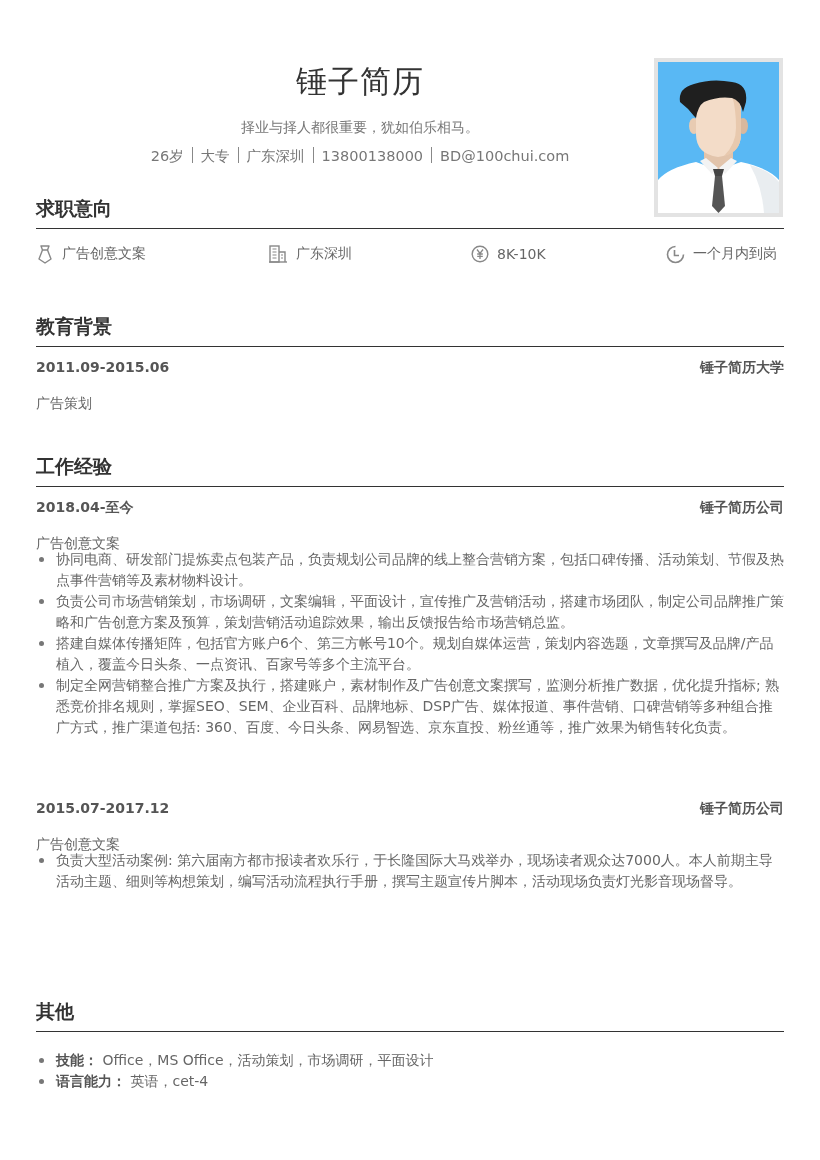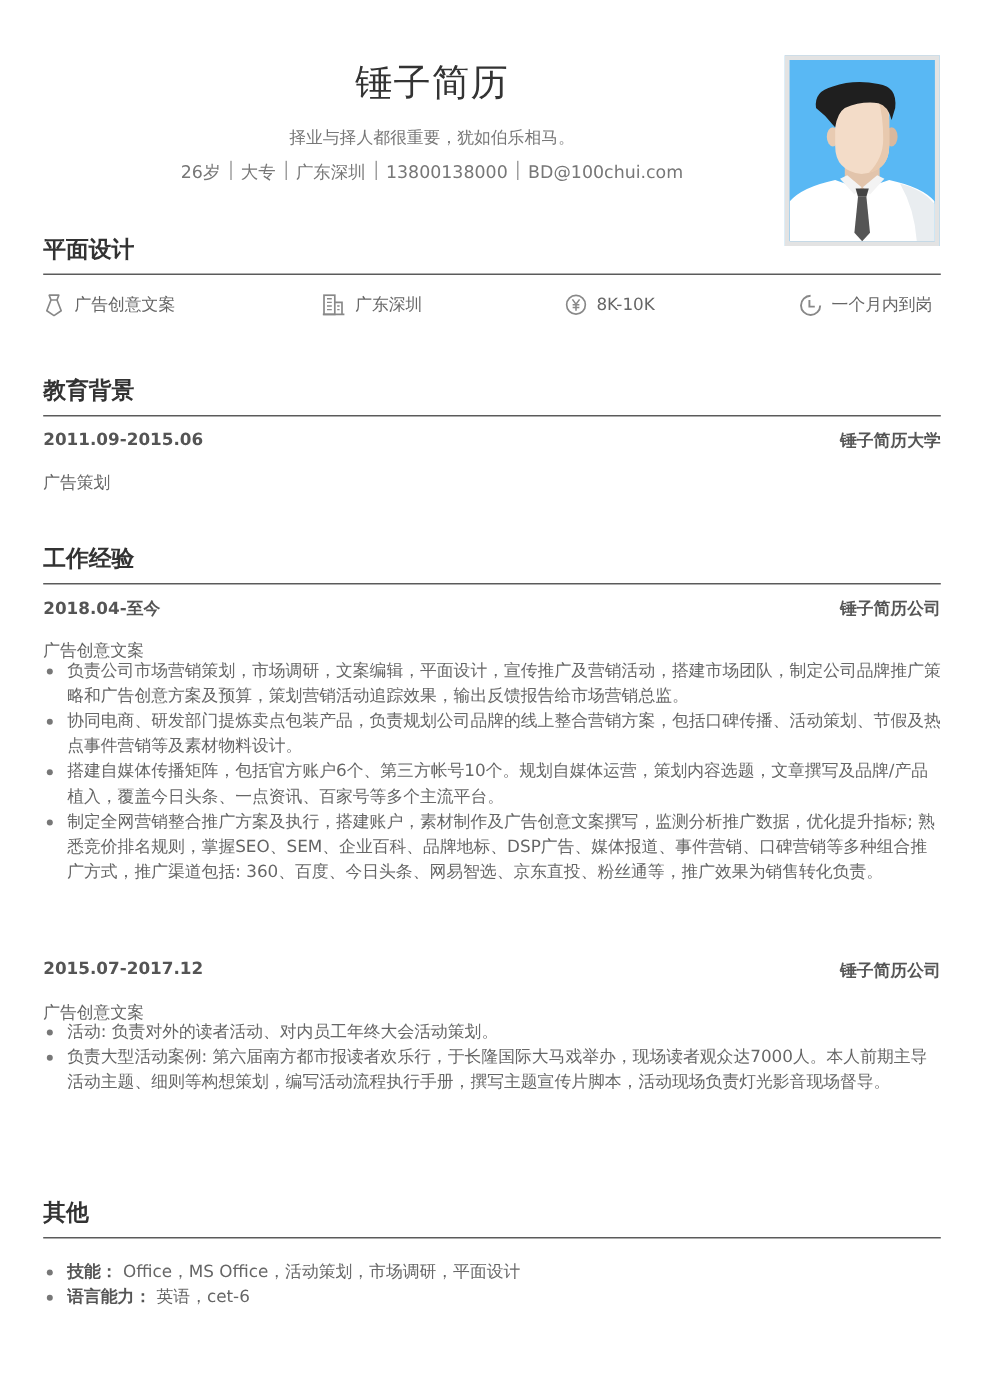--- a/index.html
+++ b/index.html
@@ -1,19 +1,19 @@
 <!DOCTYPE html>
 <html><head>
   <meta charset="utf-8">
   <style>
     * { margin: 0; padding: 0; box-sizing: border-box; }
     html, body { width: 820px; height: 1160px; background: #ffffff; overflow: hidden; }
     body { font-family: "DejaVu Sans", "Liberation Sans", sans-serif; color: #555; position: relative; }
 
-    .header { position: absolute; left: 0; top: 0; width: 649px; height: 210px; }
+    .header { position: absolute; left: 0; top: 12px; width: 649px; height: 210px; }
     .name { position: absolute; left: 0; width: 720px; top: 48px; text-align: center; font-size: 31px; color: #333; letter-spacing: 1px; line-height: 42px; }
     .motto { position: absolute; left: 0; width: 720px; top: 105px; text-align: center; font-size: 14px; color: #777; line-height: 20px; }
     .info { position: absolute; left: 0; width: 720px; top: 134px; text-align: center; font-size: 14.5px; color: #777; line-height: 20px; }
     .info .sep { display: inline-block; width: 1px; height: 16px; background: #888; margin: 0 8px; vertical-align: -2px; }
 
     .photo { position: absolute; left: 654px; top: 46px; width: 129px; height: 159px; border: 4px solid #e3e3e3; background: #59b8f4; overflow: hidden; }
     .photo svg { display: block; }
 
     .section-title { position: absolute; left: 36px; font-size: 19px; font-weight: bold; color: #333; line-height: 26px; }
     .section-rule { position: absolute; left: 36px; width: 748px; height: 1px; background: #333; }
@@ -60,21 +60,21 @@
       <ellipse cx="85" cy="64" rx="5" ry="8" fill="#d9b89d"></ellipse>
 
       <path d="M38 46 Q38 30 60 30 Q83 30 83 46 L83 72 Q83 92 60 95 Q38 92 38 72 Z" fill="#f3dcc8"></path>
       <path d="M74 34 Q83 38 83 50 L83 72 Q83 90 66 94 Q78 82 78 66 Q78 46 74 34 Z" fill="#e8c9ae"></path>
 
       <path d="M22 40 Q20 26 36 22 Q54 16 74 20 Q90 22 88 40 L85 50 Q82 38 74 36 Q60 34 46 40 Q40 44 38 56 L36 54 Q30 46 22 40 Z" fill="#1f1f1f"></path>
     </svg>
   </div>
 </div>
 
-<div class="section-title" style="top:195px;">平面设计</div>
+<div class="section-title" style="top:195px;">求职意向</div>
 <div class="section-rule" style="top:228px;"></div>
 <div class="intent-row">
   <div class="intent-item" style="left:0;">
     <svg width="18" height="20" viewBox="0 0 18 20">
       <path d="M5 2 L13 2 L11.5 6 L6.5 6 Z" fill="none" stroke="#888" stroke-width="1.4" stroke-linejoin="round"></path>
       <path d="M6.5 6 L3 15 L9 19 L15 15 L11.5 6" fill="none" stroke="#888" stroke-width="1.4" stroke-linejoin="round"></path>
     </svg>
     <span>广告创意文案</span>
   </div>
   <div class="intent-item" style="left:232px;">
@@ -113,34 +113,33 @@
 
 <div class="section-title" style="top:453px;">工作经验</div>
 <div class="section-rule" style="top:486px;"></div>
 
 <div class="entry-head" style="top:499px;">
   <span class="date">2018.04-至今</span>
   <span class="org">锤子简历公司</span>
 </div>
 <div class="entry-sub" style="top:519px;">广告创意文案</div>
 <ul class="bullets" style="top:549px;">
+  <li>协同电商、研发部门提炼卖点包装产品，负责规划公司品牌的线上整合营销方案，包括口碑传播、活动策划、节假及热点事件营销等及素材物料设计。</li>
   <li>负责公司市场营销策划，市场调研，文案编辑，平面设计，宣传推广及营销活动，搭建市场团队，制定公司品牌推广策略和广告创意方案及预算，策划营销活动追踪效果，输出反馈报告给市场营销总监。</li>
-  <li>协同电商、研发部门提炼卖点包装产品，负责规划公司品牌的线上整合营销方案，包括口碑传播、活动策划、节假及热点事件营销等及素材物料设计。</li>
   <li>搭建自媒体传播矩阵，包括官方账户6个、第三方帐号10个。规划自媒体运营，策划内容选题，文章撰写及品牌/产品植入，覆盖今日头条、一点资讯、百家号等多个主流平台。</li>
   <li>制定全网营销整合推广方案及执行，搭建账户，素材制作及广告创意文案撰写，监测分析推广数据，优化提升指标; 熟悉竞价排名规则，掌握SEO、SEM、企业百科、品牌地标、DSP广告、媒体报道、事件营销、口碑营销等多种组合推广方式，推广渠道包括: 360、百度、今日头条、网易智选、京东直投、粉丝通等，推广效果为销售转化负责。</li>
 </ul>
 
 <div class="entry-head" style="top:800px;">
   <span class="date">2015.07-2017.12</span>
   <span class="org">锤子简历公司</span>
 </div>
 <div class="entry-sub" style="top:820px;">广告创意文案</div>
 <ul class="bullets" style="top:850px;">
-  <li>活动: 负责对外的读者活动、对内员工年终大会活动策划。</li>
   <li>负责大型活动案例: 第六届南方都市报读者欢乐行，于长隆国际大马戏举办，现场读者观众达7000人。本人前期主导活动主题、细则等构想策划，编写活动流程执行手册，撰写主题宣传片脚本，活动现场负责灯光影音现场督导。</li>
 </ul>
 
 <div class="section-title" style="top:998px;">其他</div>
 <div class="section-rule" style="top:1031px;"></div>
 <ul class="bullets" style="top:1050px;">
   <li><span class="lbl">技能：</span> <span>Office，MS Office，活动策划，市场调研，平面设计</span></li>
-  <li><span class="lbl">语言能力：</span> <span>英语，cet-6</span></li>
+  <li><span class="lbl">语言能力：</span> <span>英语，cet-4</span></li>
 </ul>
 
 </body></html>

